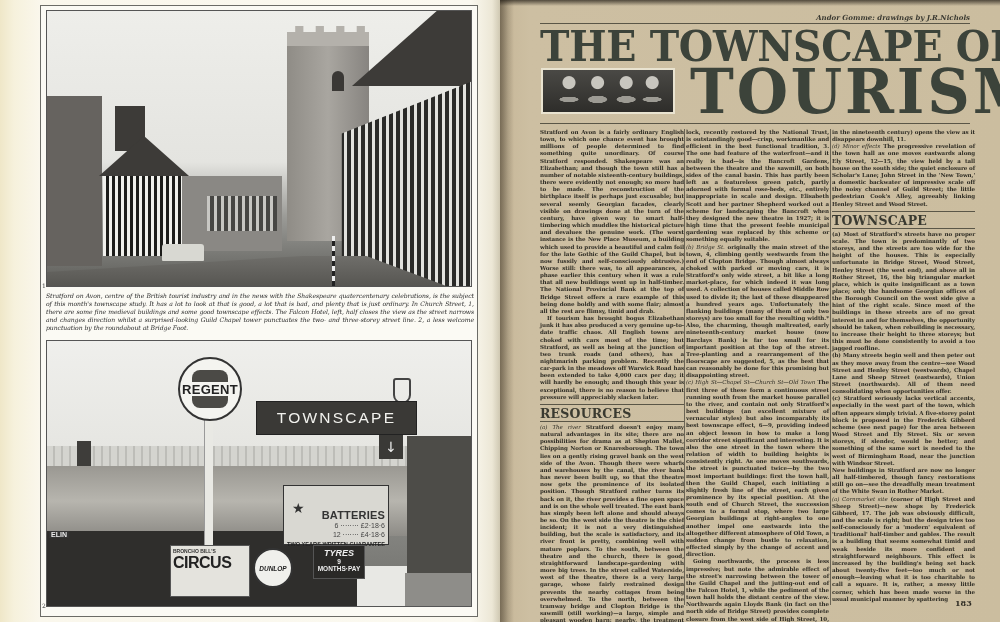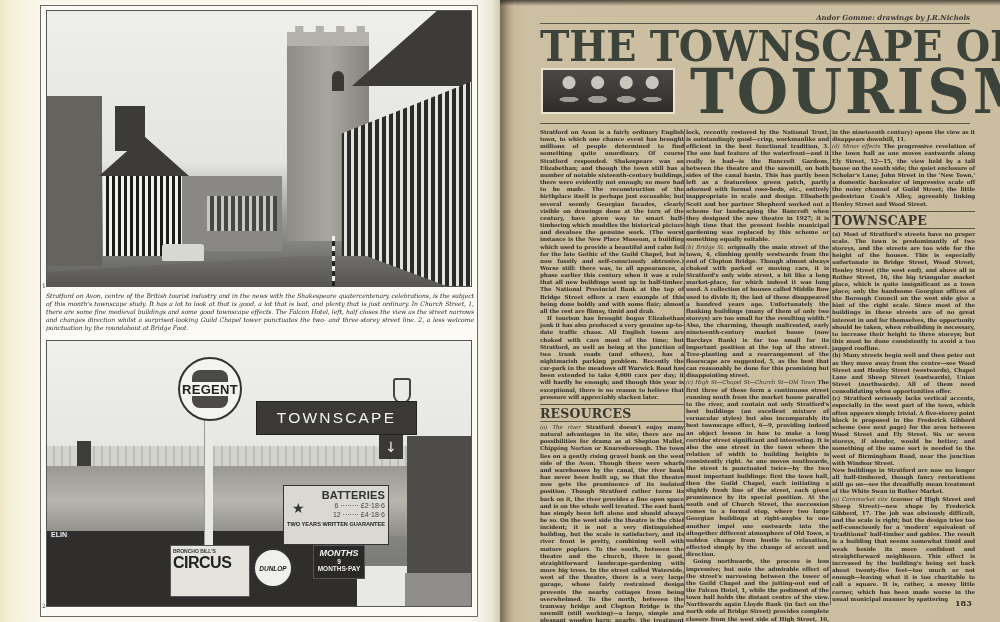--- a/index.html
+++ b/index.html
@@ -60,21 +60,21 @@
     position: absolute; left: 256px; top: 401px; width: 161px; height: 34px;
     background: #3a3936; border: 1px solid #222; display: flex; align-items: center; justify-content: center;
   }
   .lav-text { font-family: "Liberation Sans", sans-serif; font-size: 15.5px; color: #f2f2ee; letter-spacing: 2.2px; }
   .lav-arrow { position: absolute; left: 379px; top: 435px; width: 24px; height: 24px; background: #3a3936; color: #eee; font-family: "DejaVu Sans", sans-serif; font-size: 14px; text-align: center; line-height: 24px; }
   .lamp { position: absolute; left: 393px; top: 378px; width: 18px; height: 26px; border: 2px solid #444; border-radius: 3px 3px 9px 9px; }
   .batt-sign {
     position: absolute; left: 283px; top: 485px; width: 106px; height: 60px;
     background: #d9d8d2; border: 1px solid #333; padding: 3px;
   }
-  .batt-title { font-family: "Liberation Sans", sans-serif; font-weight: bold; font-size: 11px; color: #333; text-align: right; letter-spacing: 0.2px; }
+  .batt-title { font-family: "Liberation Sans", sans-serif; font-weight: bold; font-size: 11px; color: #333; text-align: right; letter-spacing: 0.2px; margin-top: 20px; }
   .batt-row { font-family: "Liberation Sans", sans-serif; font-size: 7px; color: #444; text-align: right; line-height: 9px; }
   .batt-guar { font-family: "Liberation Sans", sans-serif; font-weight: bold; font-size: 5.6px; color: #222; text-align: center; margin-top: 2px; }
   .star { position: absolute; left: 8px; top: 14px; font-size: 14px; color: #333; }
   .circus-poster {
     position: absolute; left: 170px; top: 545px; width: 80px; height: 52px;
     background: #e4e3dd; border: 1px solid #555; padding: 2px; overflow: hidden;
   }
   .circus-small { font-family: "Liberation Sans", sans-serif; font-size: 5px; font-weight: bold; color: #333; }
   .circus-big { font-family: "Liberation Sans", sans-serif; font-size: 16px; font-weight: bold; color: #222; line-height: 18px; letter-spacing: -0.5px; }
   .dunlop { position: absolute; left: 253px; top: 548px; width: 40px; height: 40px; border-radius: 50%; background: #f0f0ec; border: 2px solid #333; display: flex; align-items: center; justify-content: center; }
@@ -212,21 +212,21 @@
   <div class="elin">ELIN</div>
 
   <div class="circus-poster">
     <div class="circus-small">BRONCHO BILL'S</div>
     <div class="circus-big">CIRCUS</div>
   </div>
   <div class="dunlop">
     <span class="dunlop-text">DUNLOP</span>
   </div>
   <div class="tyres">
-    <div class="tyres-t">MONTHS</div>
+    <div class="tyres-t">TYRES</div>
     <div class="tyres-b">9 MONTHS·PAY</div>
   </div>
 
   <div class="page-right"></div>
   <div class="gutter-shadow"></div>
   <div class="top-shadow"></div>
 
   <div class="byline">Andor Gomme: drawings by J.R.Nichols</div>
   <div class="rule" style="left:540px;top:23px;width:430px;"></div>
   <div class="title-1">THE TOWNSCAPE OF</div>

